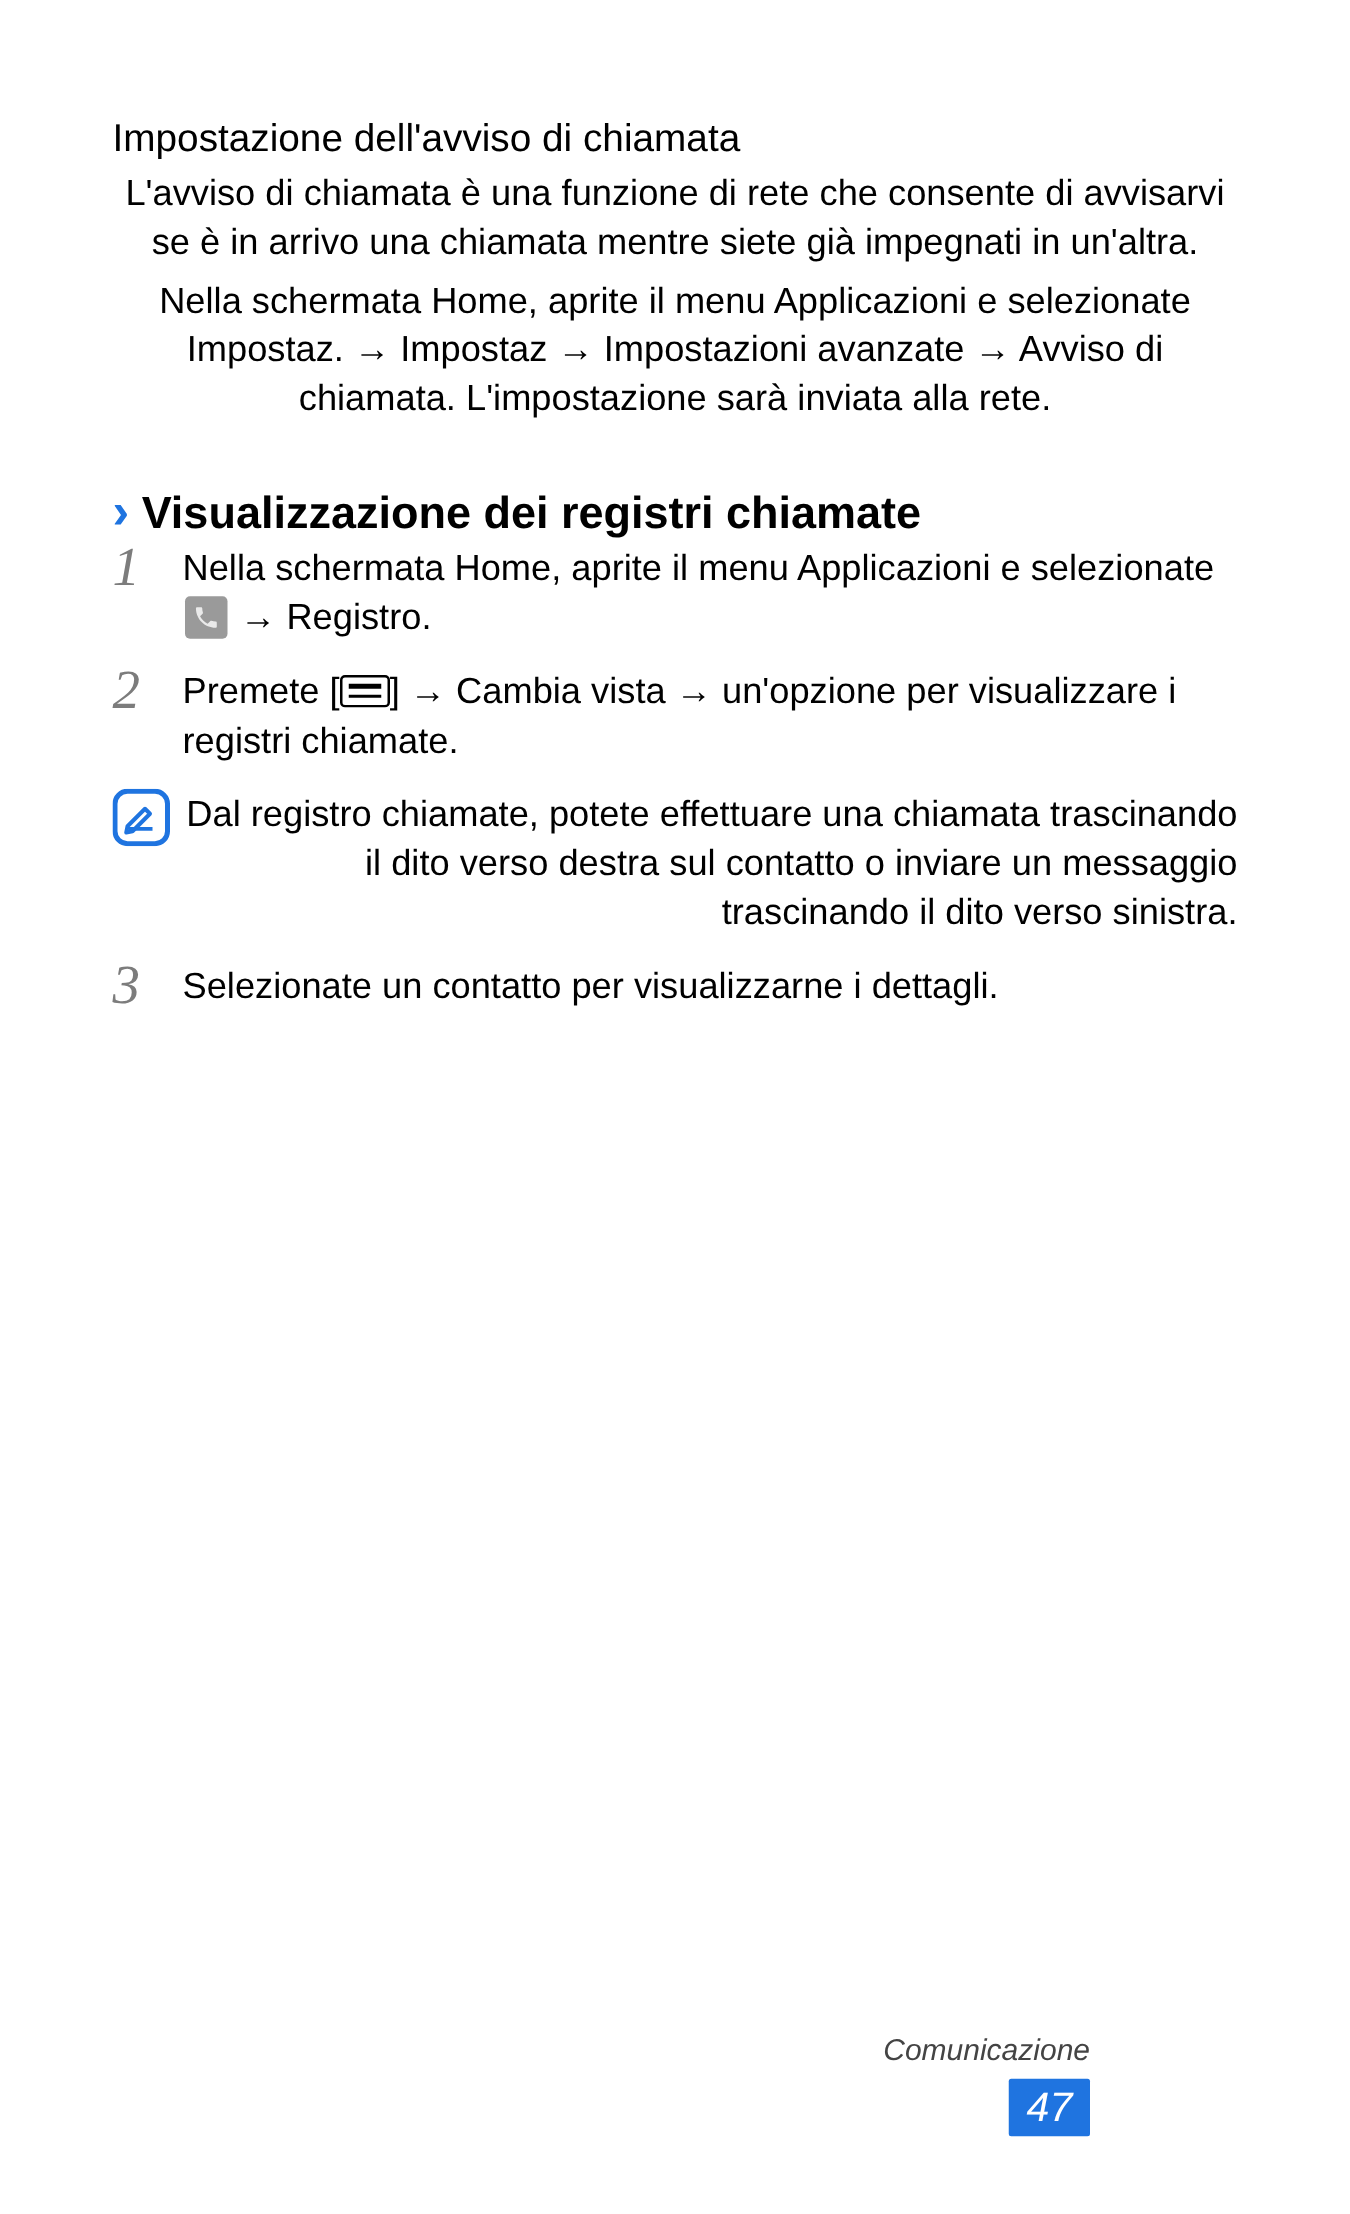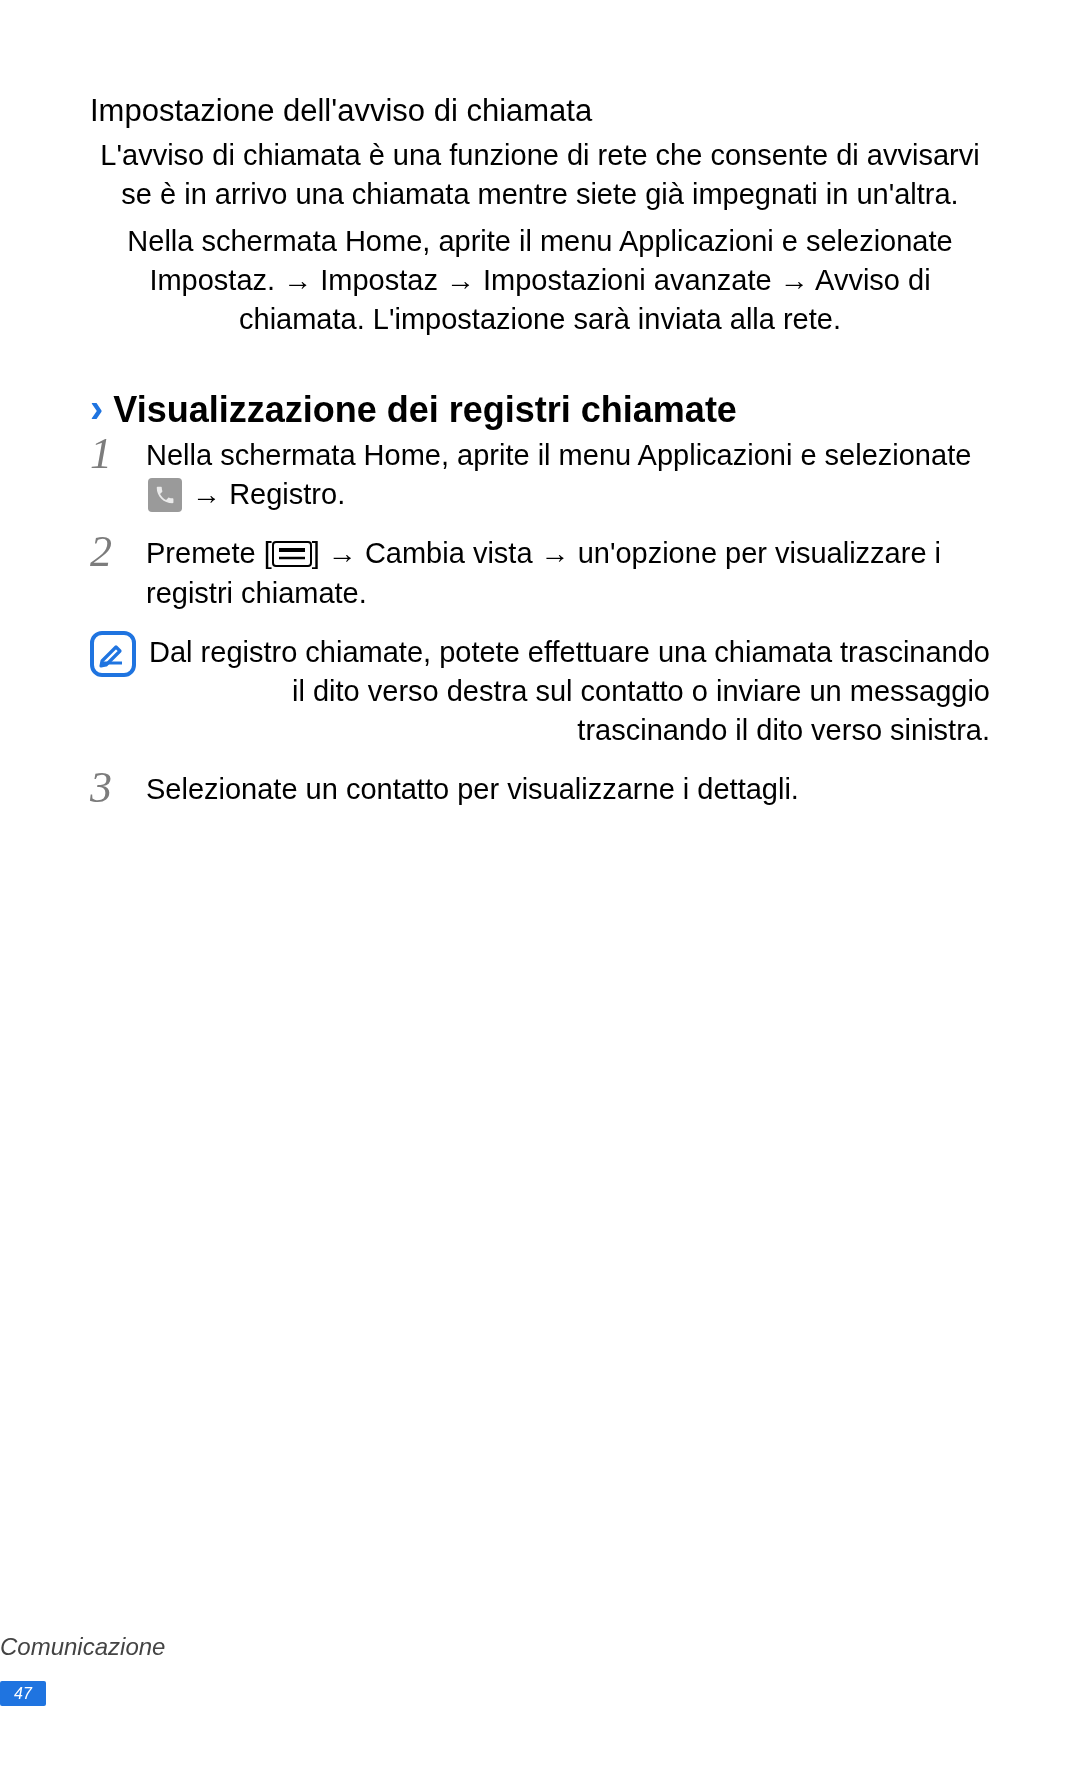--- a/index.html
+++ b/index.html
@@ -104,33 +104,33 @@
     position: relative;
     top: -2px;
   }
   .menu-key svg { width: 40px; height: 26px; }
   .arrow { display: inline; }
   .footer {
     position: absolute;
     bottom: 62px;
     left: 0;
     width: 872px;
-    text-align: left;
+    text-align: right;
   }
   .footer-label {
     font-style: italic;
     font-size: 24px;
     color: #444;
     margin-bottom: 6px;
   }
   .page-badge {
     display: inline-block;
     background: #1f74e0;
     color: #fff;
-    font-size: 16px;
+    font-size: 33px;
     padding: 3px 14px;
     border-radius: 2px;
     line-height: 1.2;
     font-style: italic;
   }
 </style>
 </head>
 <body>
 
 <div class="section-heading">Impostazione dell'avviso di chiamata</div>

